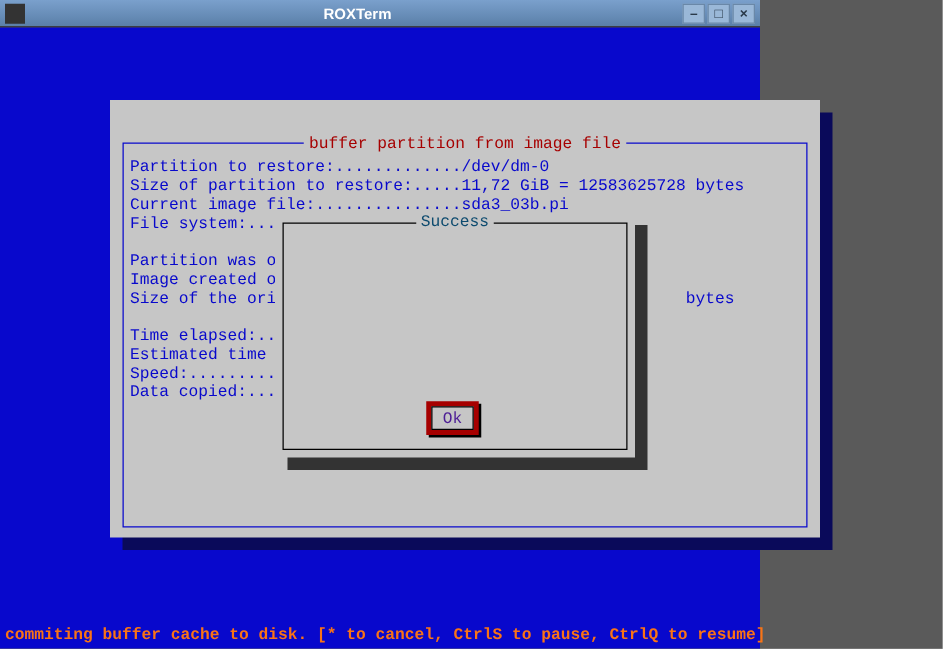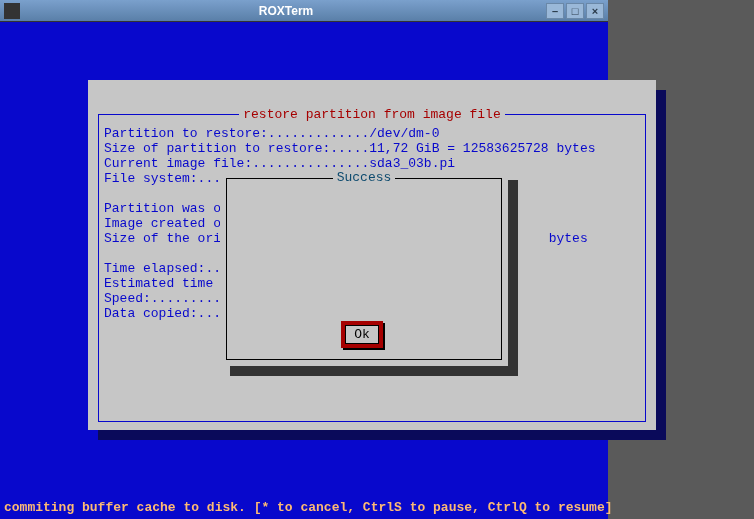--- a/index.html
+++ b/index.html
@@ -148,29 +148,29 @@
 .ok-outer {
   background: #a60000;
   padding: 4px;
   position: relative;
   top: -2px; left: -2px;
 }
 .ok-btn {
   background: #c6c6c6;
   border: 1px solid #000;
   padding: 1px 8px;
-  color: #000000;
+  color: #4c1d95;
   font-family: inherit;
   font-size: inherit;
   cursor: pointer;
 }
 .statusline {
   position: absolute;
   left: 4px; bottom: 4px; right: 4px;
-  color: #fdba74;
+  color: #f97316;
   font-weight: bold;
   white-space: pre;
 }
 </style>
 </head>
 <body>
 
 <div class="window">
   <div class="titlebar">
     <div class="app-icon"></div>
@@ -178,21 +178,21 @@
     <div class="winbtns">
       <div class="winbtn">–</div>
       <div class="winbtn">□</div>
       <div class="winbtn">×</div>
     </div>
   </div>
   <div class="terminal">
 
     <div class="main-dialog">
       <div class="main-border"></div>
-      <div class="main-title"><span>restore partition from image file</span></div>
+      <div class="main-title"><span>buffer partition from image file</span></div>
       <div class="content">Partition to restore:............./dev/dm-0
 Size of partition to restore:.....11,72 GiB = 12583625728 bytes
 Current image file:...............sda3_03b.pi
 File system:........
 
 Partition was on dev
 Image created on:...
 Size of the original                                     bytes
 
 Time elapsed:.......

